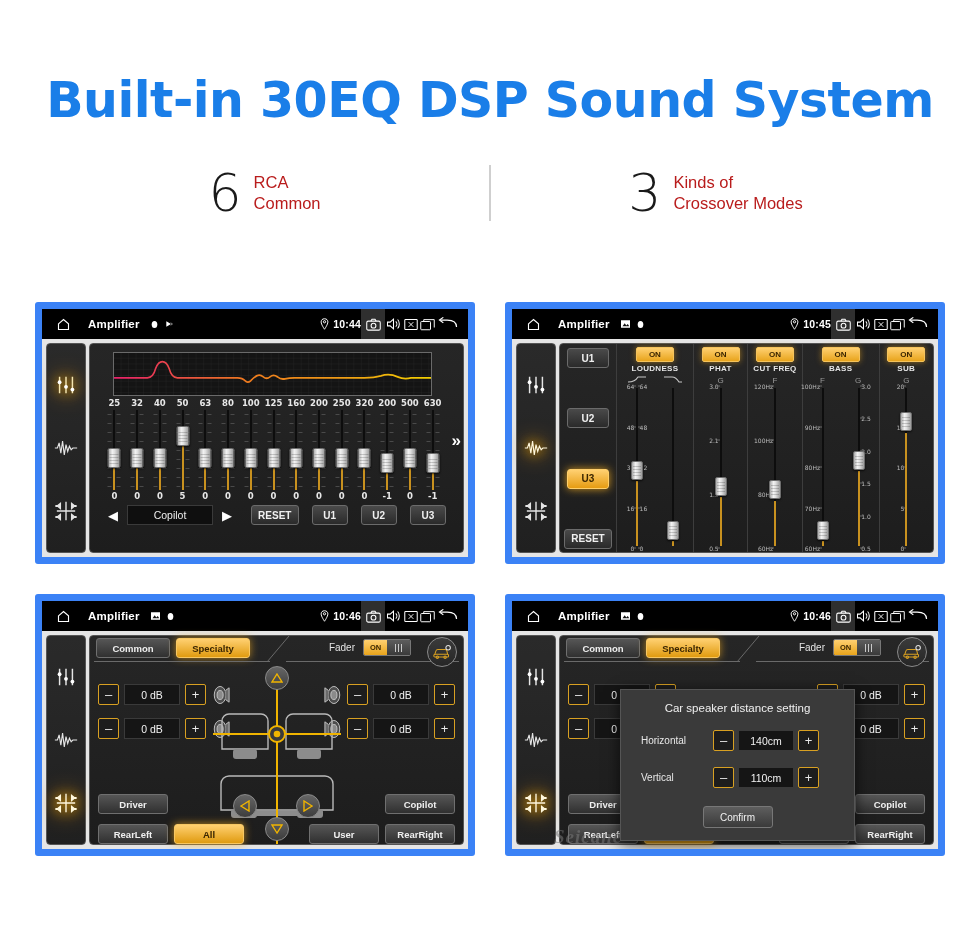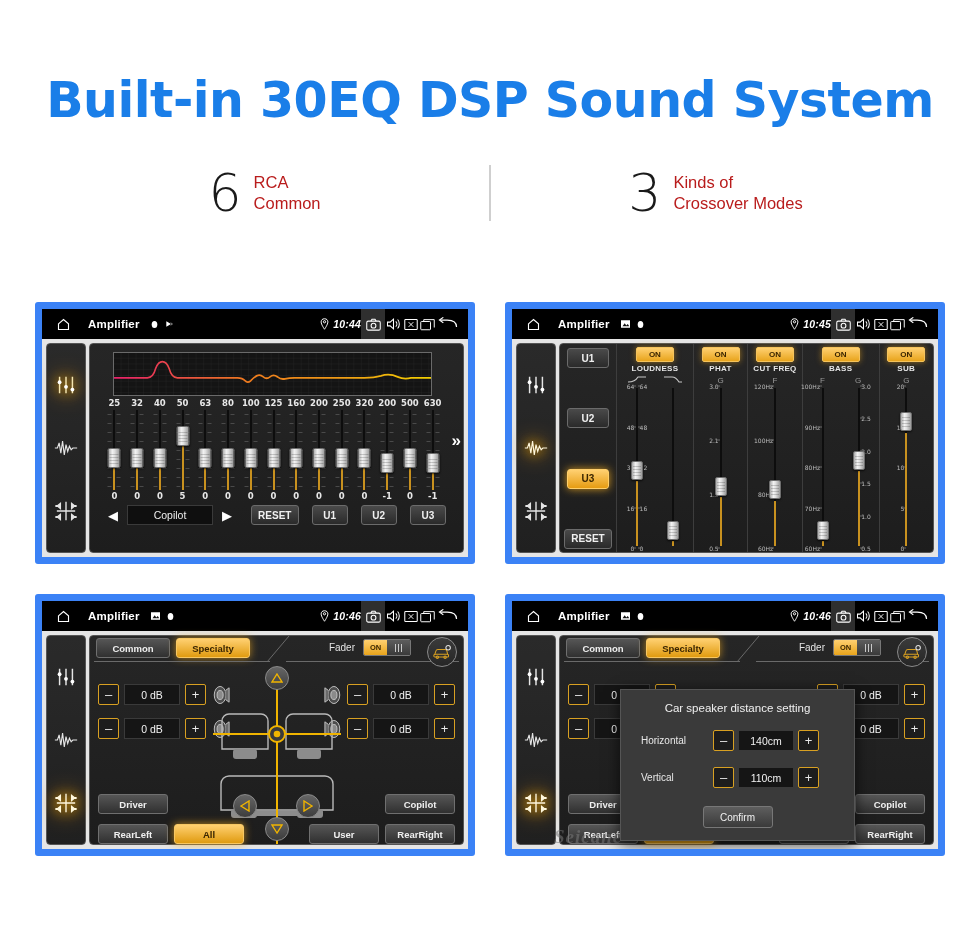--- a/index.html
+++ b/index.html
@@ -82,21 +82,21 @@
     display: flex;
     align-items: center;
     padding: 0 8px 0 10px;
     flex-shrink: 0;
     color: #fff;
   }
   .sb-home { width: 22px; display:flex; align-items:center; justify-content:center; }
   .sb-title { font-size: 11.5px; font-weight: bold; margin-left: 14px; letter-spacing: .2px;}
   .sb-mini { display:flex; gap: 7px; margin-left: 11px; align-items:center; }
   .sb-spacer { flex: 1; }
-  .sb-right { display: flex; align-items: center; gap: 0; font-style: italic; }
+  .sb-right { display: flex; align-items: center; gap: 0; }
   .sb-clock { font-size: 10.5px; font-weight: bold; letter-spacing:.2px; }
   .sb-ico { width: 17px; height: 17px; display:flex; align-items:center; justify-content:center; }
   .sb-ico.cam { background: #2f2f2f; width: 24px; height: 30px; border-radius:0; }
   .sb-ico.back { width: 24px; }
 
   
   .ubody { flex: 1; display: flex; padding: 4px; gap: 3px; min-height: 0;}
   .railwrap {
     width: 40px;
     border: 1px solid #555;

